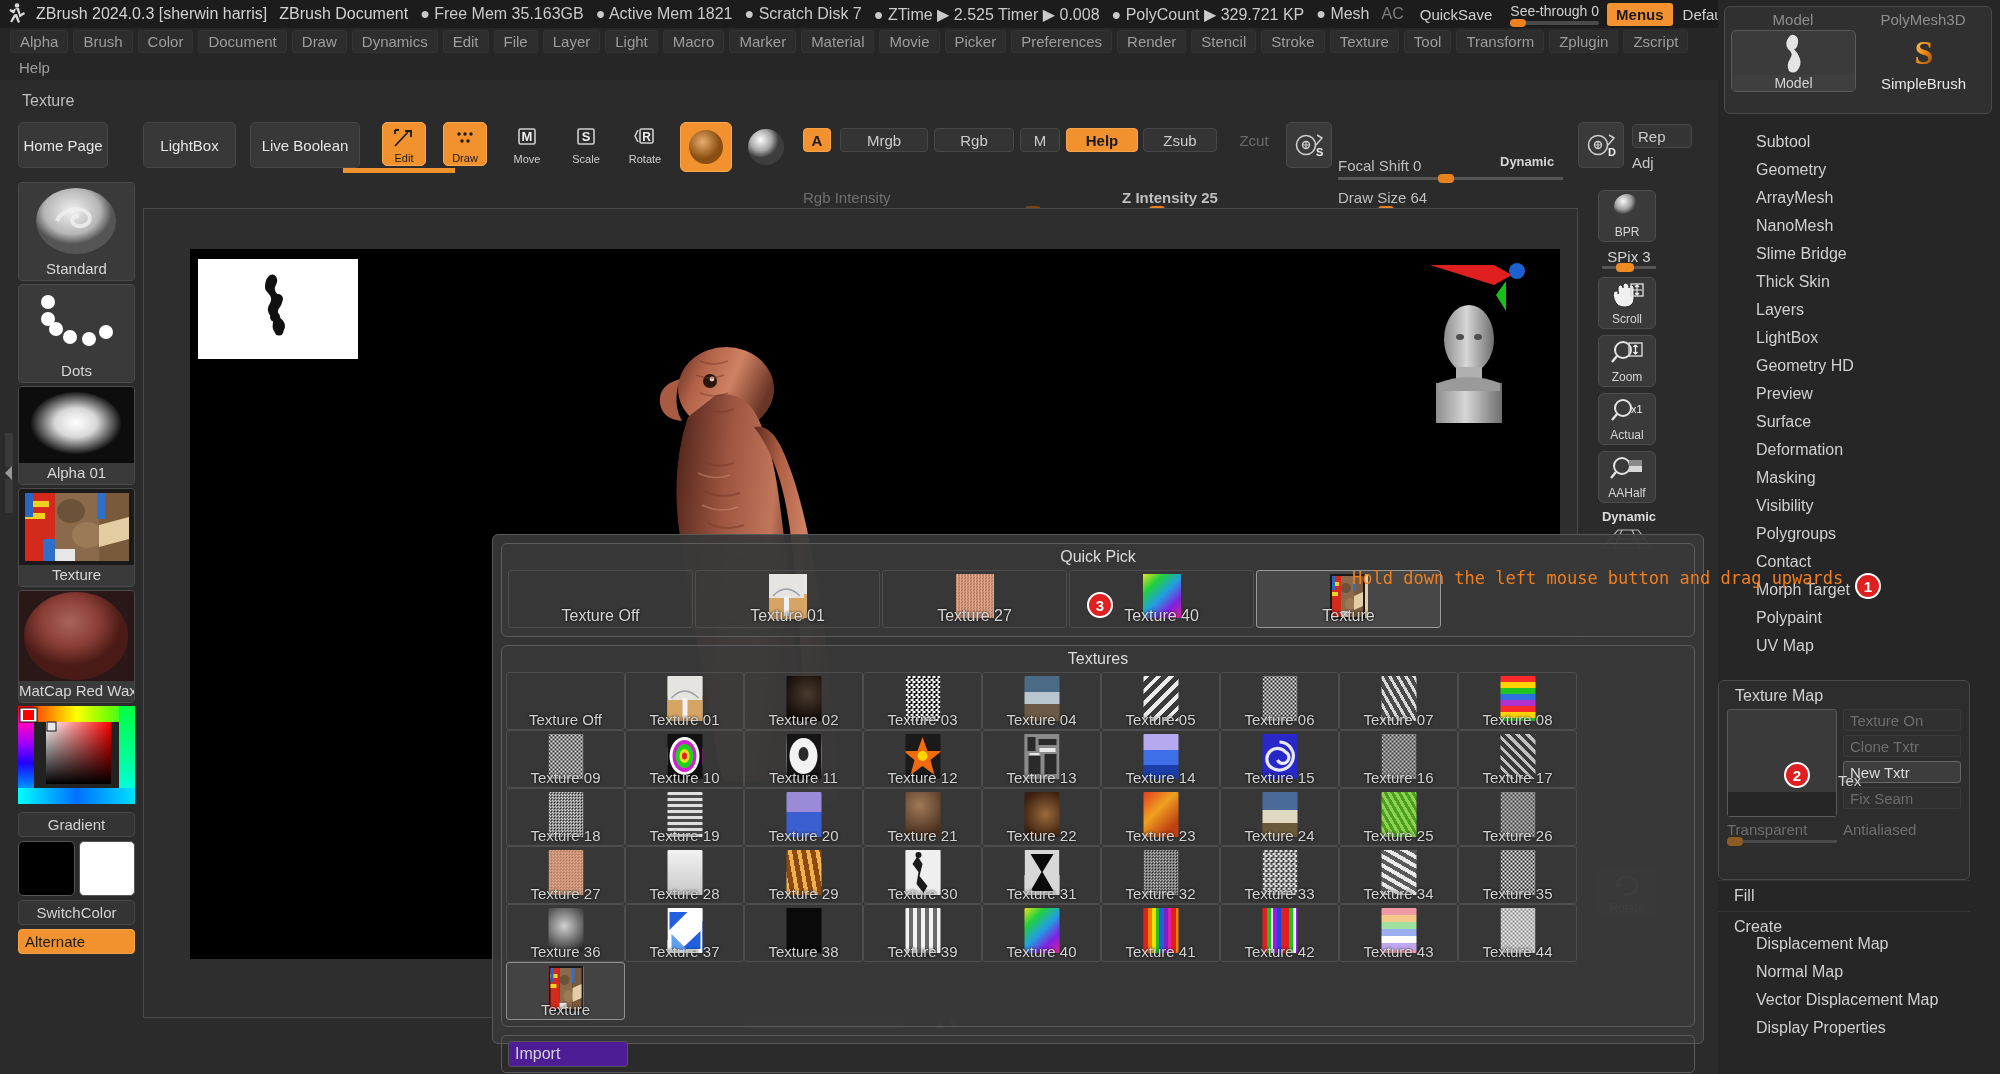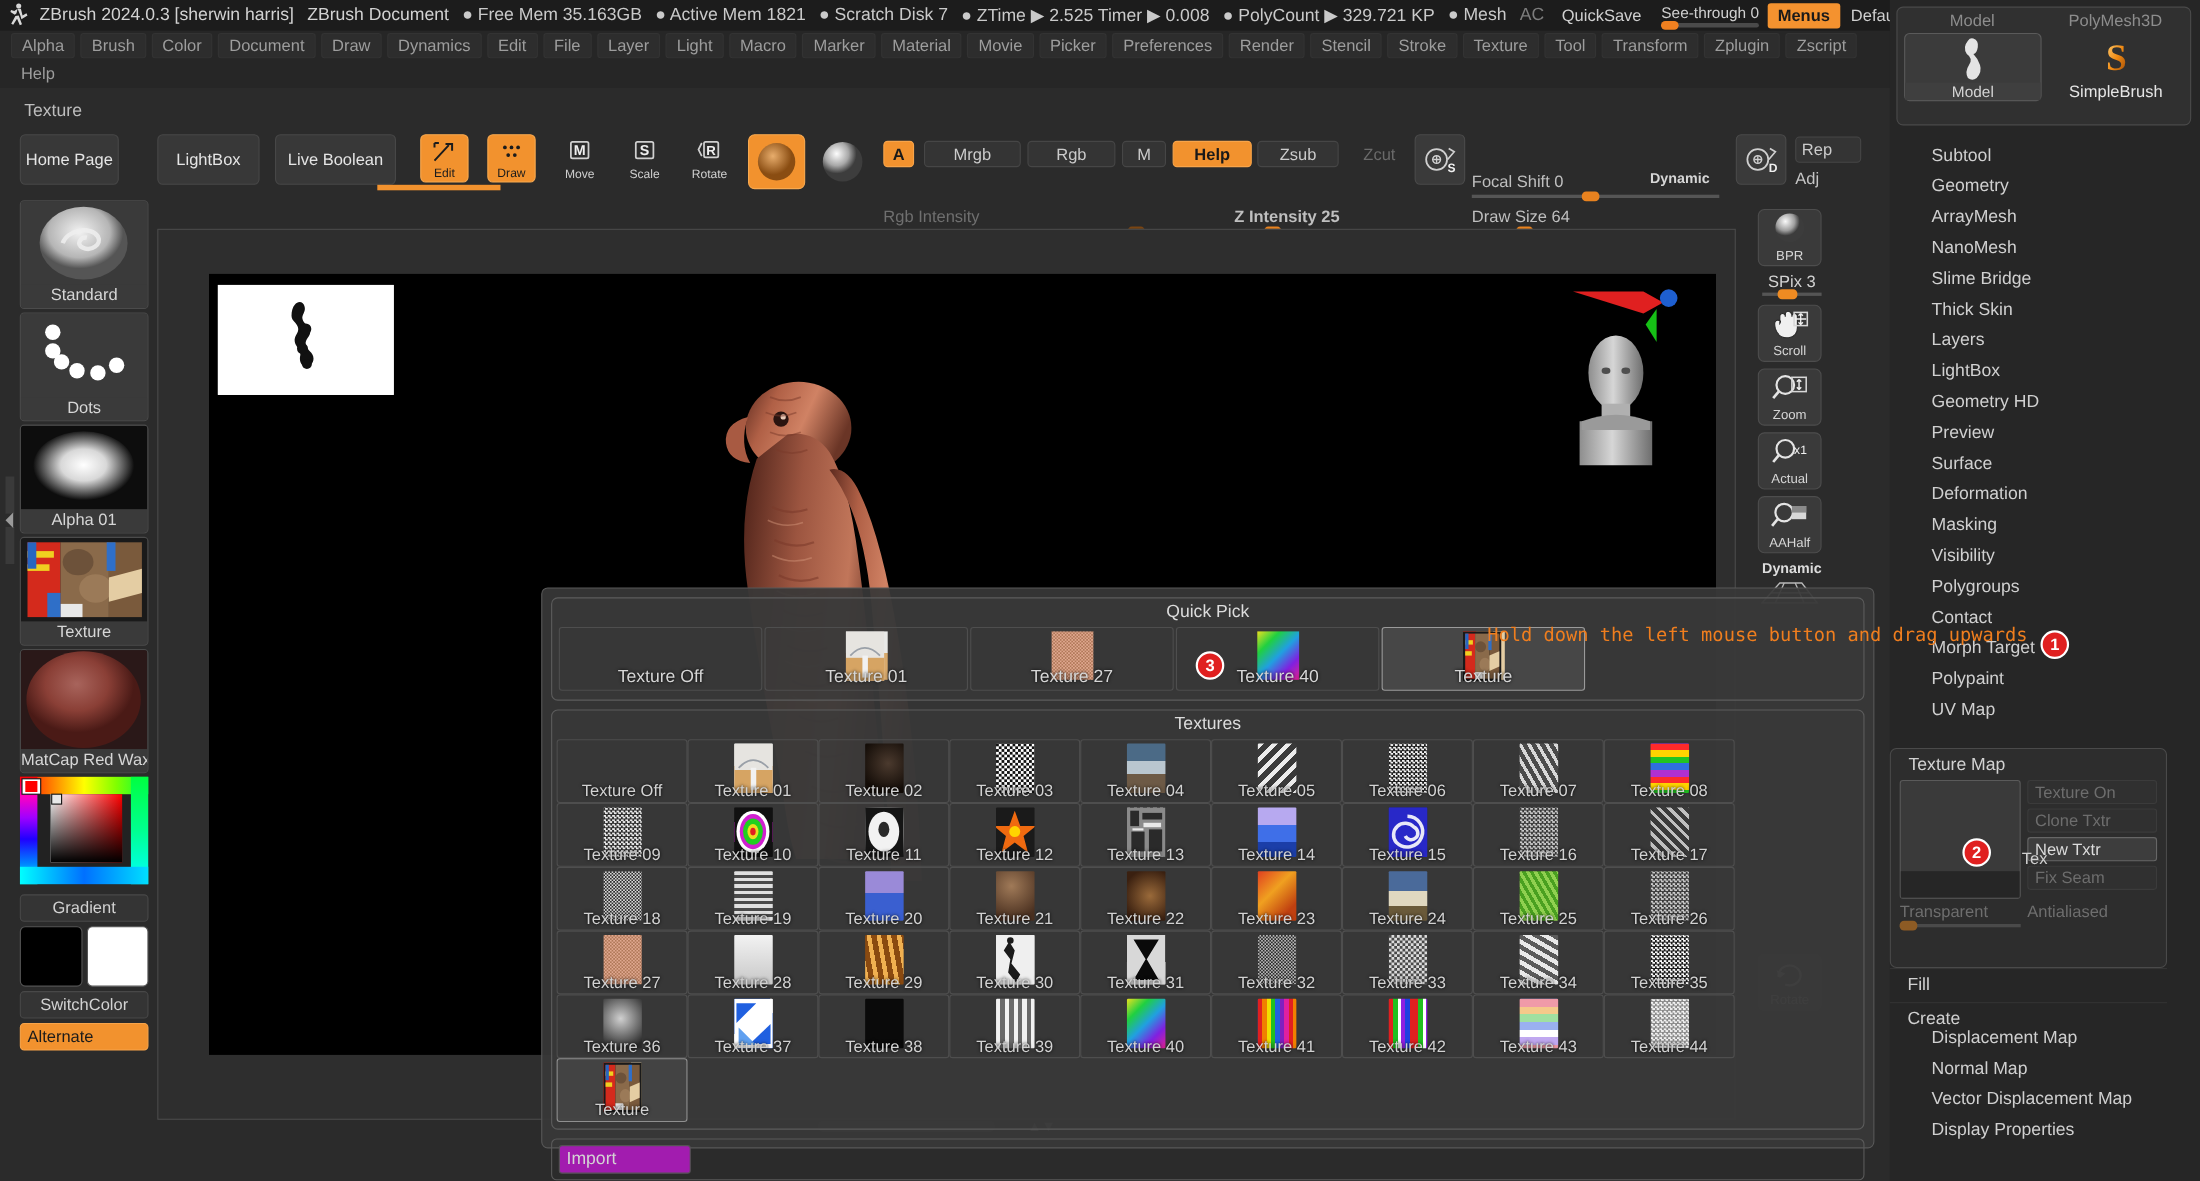--- a/index.html
+++ b/index.html
@@ -225,21 +225,21 @@
   .qp-cell{
     width:185px; height:58px; position:relative;
     border:1px solid #4e4e4e; border-radius:3px;
     display:flex; align-items:flex-end; justify-content:center;
   }
   .qp-cell.sel{ border:1px solid #9a9a9a; background:rgba(95,95,95,0.4);}
   .qp-cell .thumb{ position:absolute; left:50%; top:3px; transform:translateX(-50%); width:38px; height:44px;}
   .qp-cell .lab{ position:relative; z-index:2; font-size:16px; color:#d6d6d6; padding-bottom:2px; text-shadow:0 0 3px #000;}
   .import-row{ margin:4px 8px 8px; border:1px solid #5a5a5a; border-radius:5px; padding:5px 6px;}
   .import-btn{
-    display:inline-block; width:120px; background:#a21caf; border:1px solid #545454; border-radius:3px;
+    display:inline-block; width:120px; background:#4c1d95; border:1px solid #545454; border-radius:3px;
     font-size:16px; color:#d4d4d4; padding:3px 6px;
   }
 
   
   .badge{
     position:absolute; width:26px; height:26px; border-radius:50%;
     background:#e02020; border:2px solid #fff; color:#fff;
     font-size:15px; font-weight:bold; display:flex; align-items:center; justify-content:center;
     z-index:60;
   }

